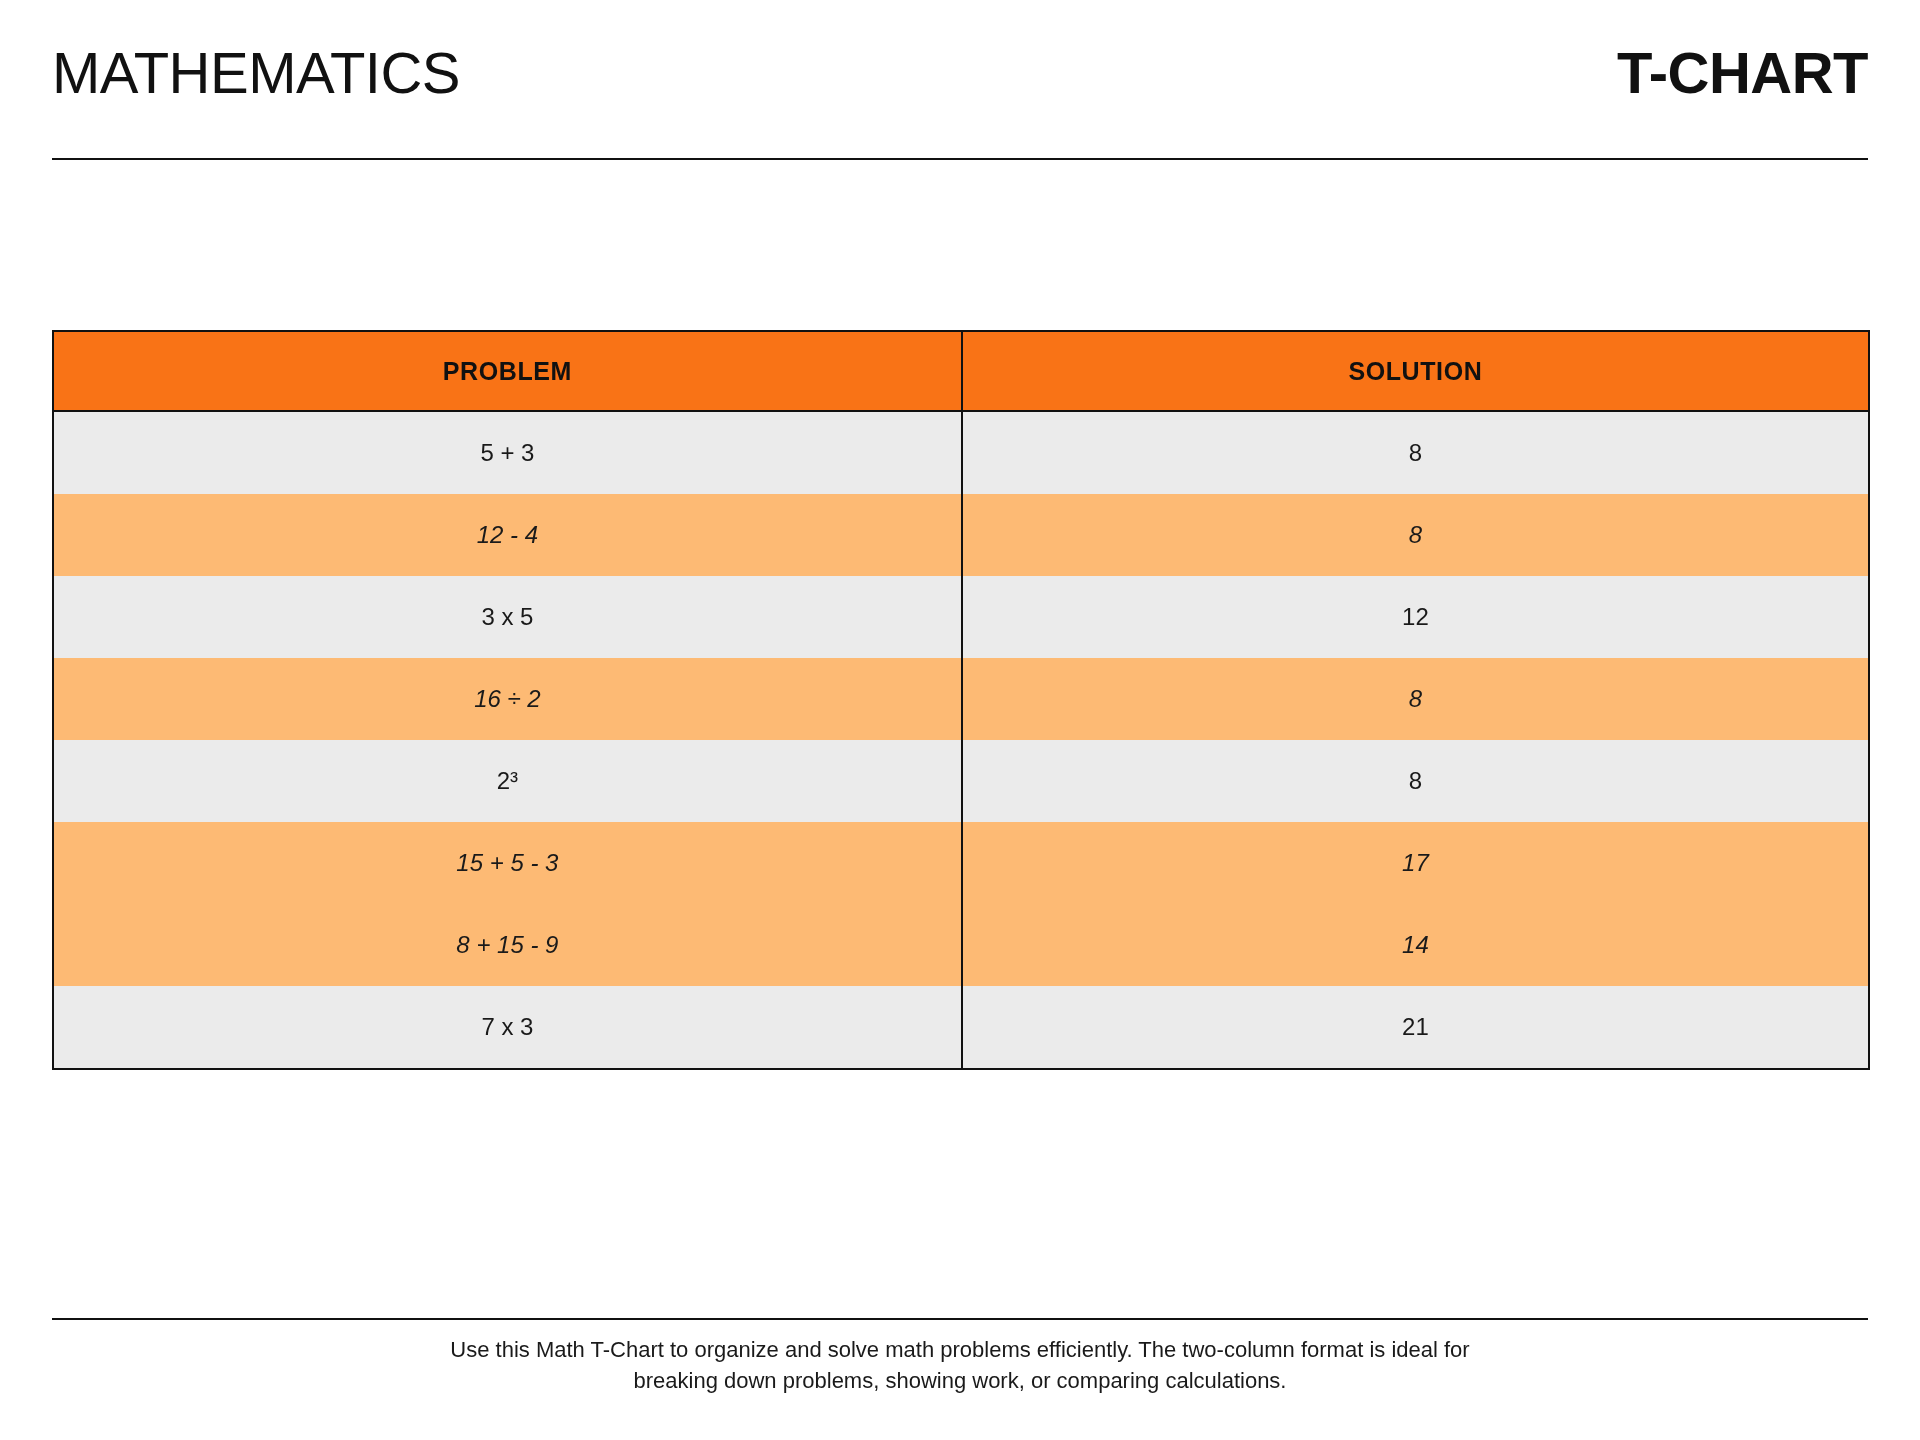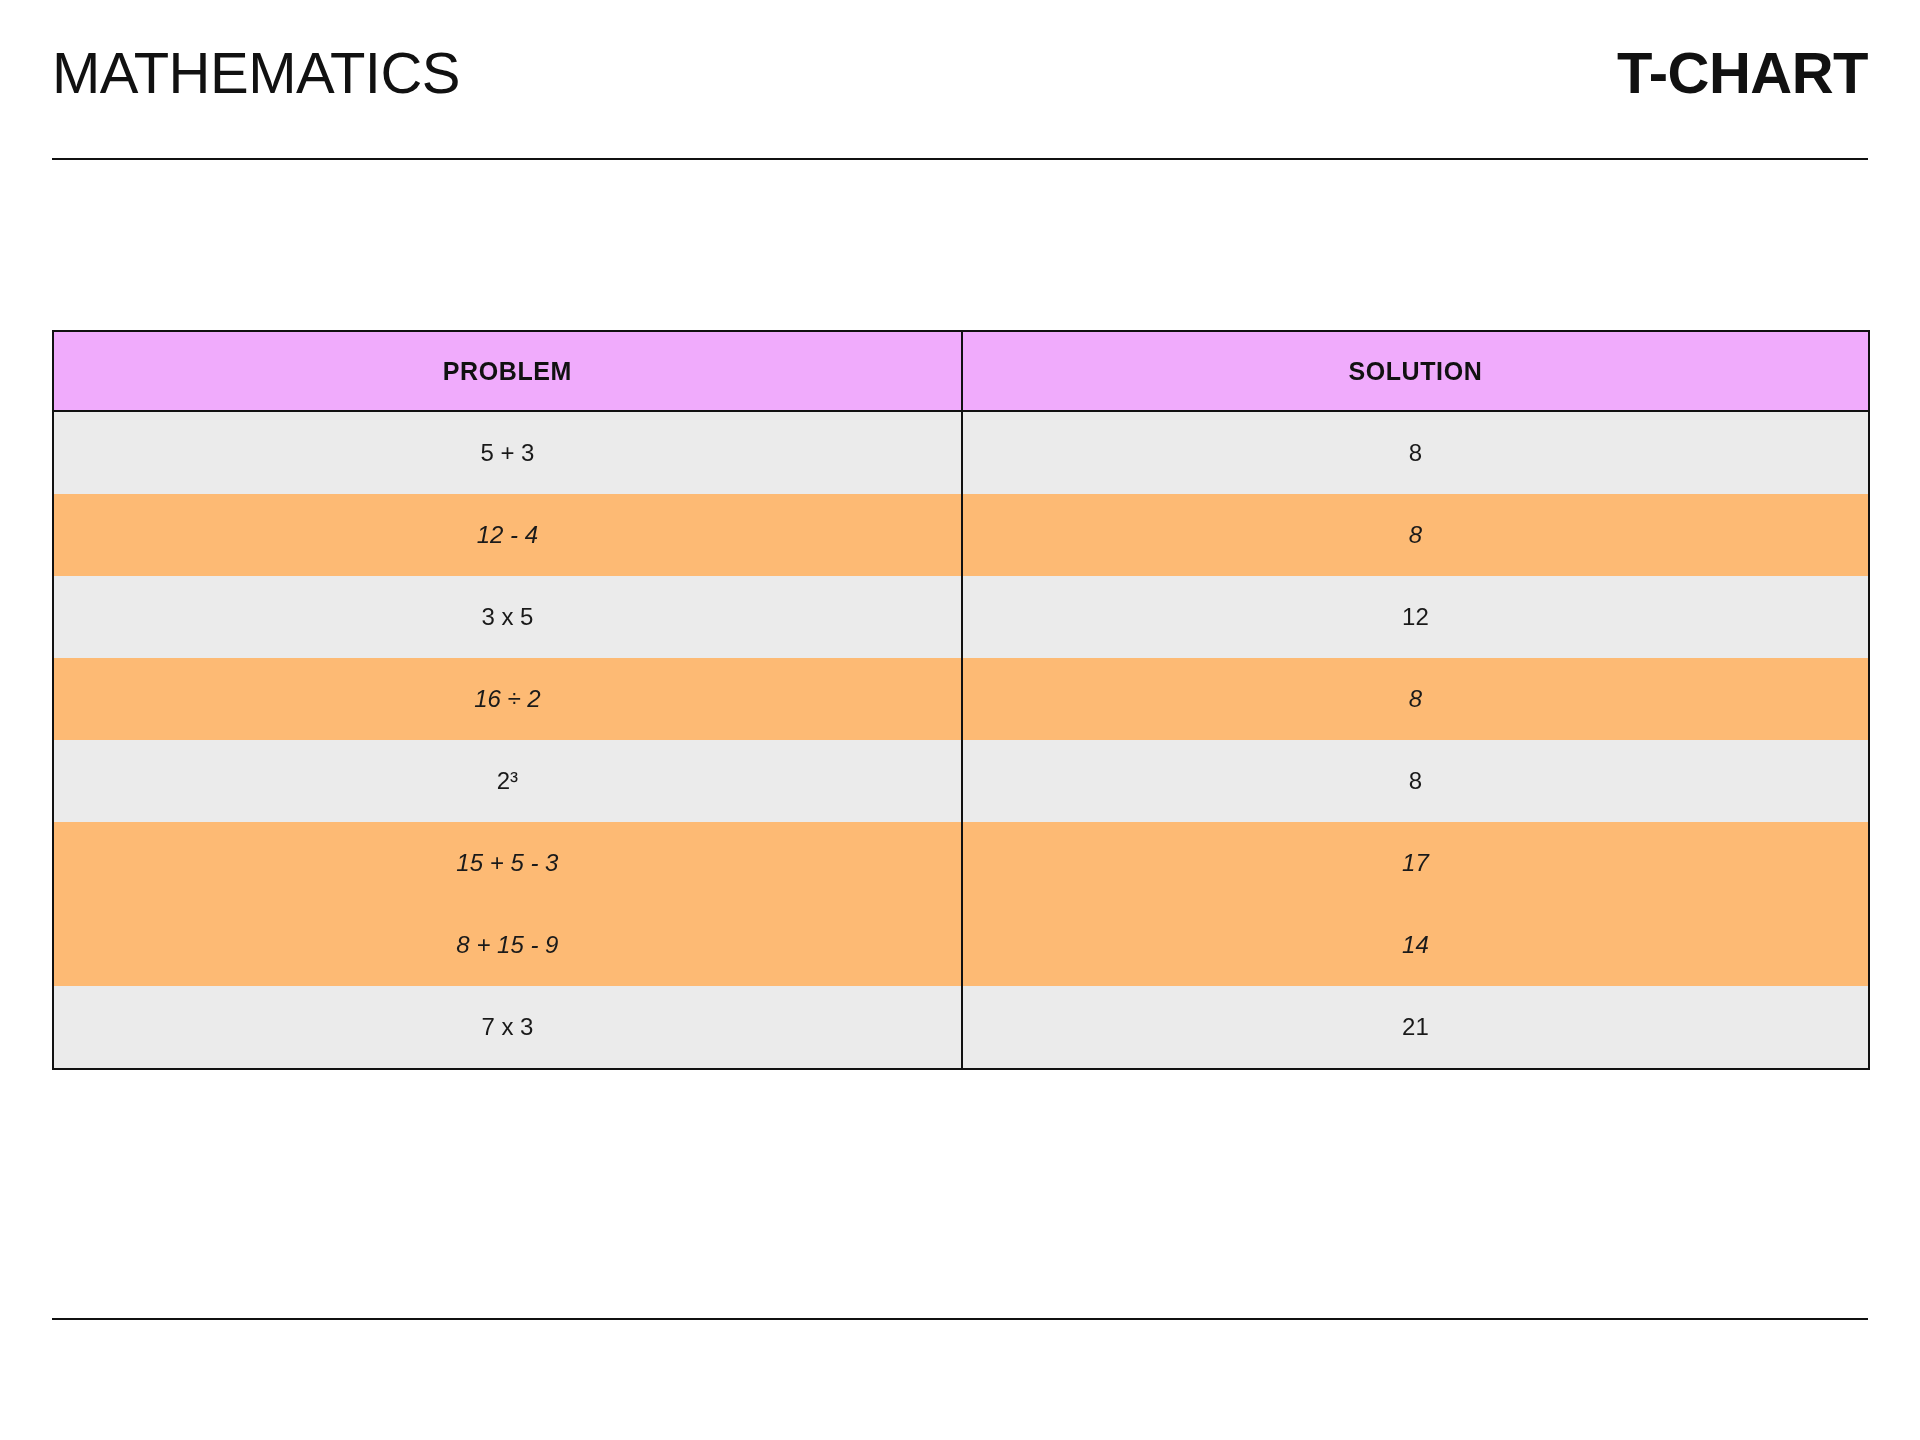--- a/index.html
+++ b/index.html
@@ -79,21 +79,21 @@
     border-right: 2px solid #111111;
   }
   .col-right {
     width: 49.9%;
   }
   .head-row .t-cell {
     height: 78px;
     font-size: 25px;
     font-weight: 700;
     letter-spacing: 0.6px;
-    background: #f0abfc;
+    background: #f97316;
   }
   .head-row {
     border-bottom: 2px solid #111111;
   }
   .body-row .t-cell {
     height: 82px;
     font-size: 24px;
     font-weight: 400;
     color: #1a1a1a;
   }
@@ -170,14 +170,18 @@
       <div class="t-cell col-left">8 + 15 - 9</div>
       <div class="t-cell col-right">14</div>
     </div>
     <div class="t-row body-row shaded">
       <div class="t-cell col-left">7 x 3</div>
       <div class="t-cell col-right">21</div>
     </div>
   </div>
 
   <div class="footer-rule"></div>
+  <div class="footer-text">
+    <span>Use this Math T-Chart to organize and solve math problems efficiently. The two-column format is ideal for</span>
+    <span>breaking down problems, showing work, or comparing calculations.</span>
+  </div>
 
 </div>
 
 </body></html>

